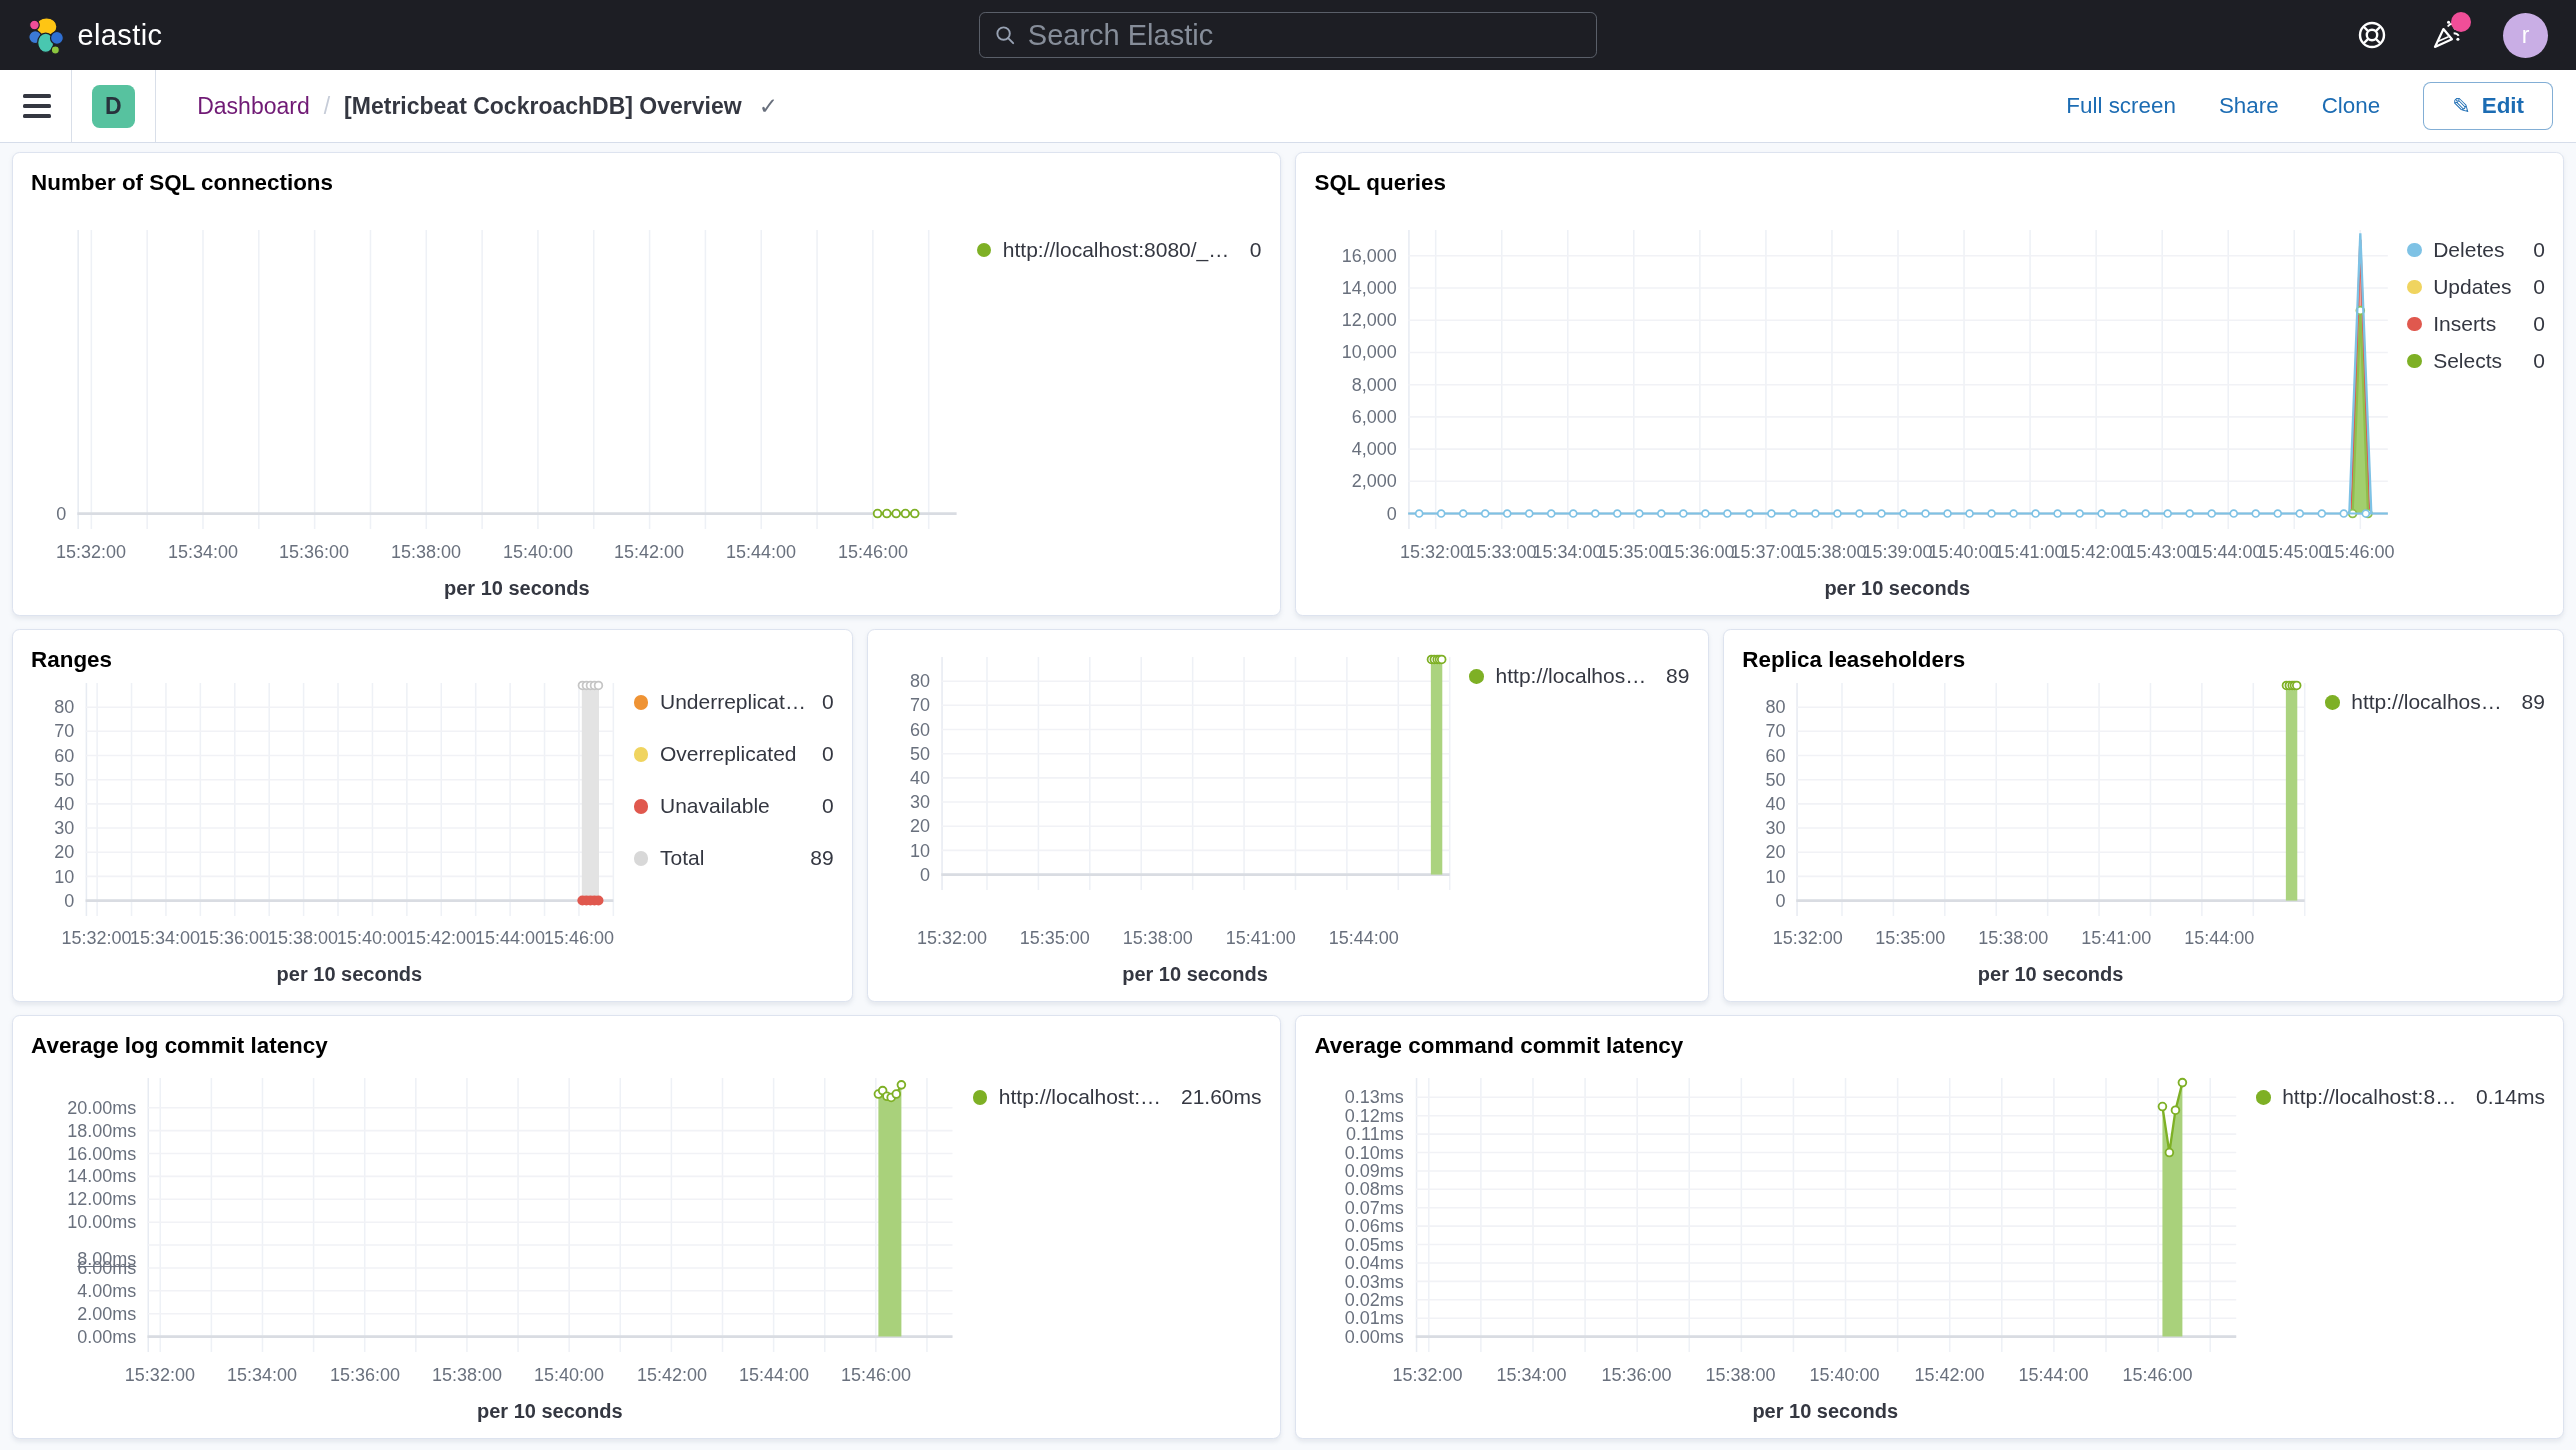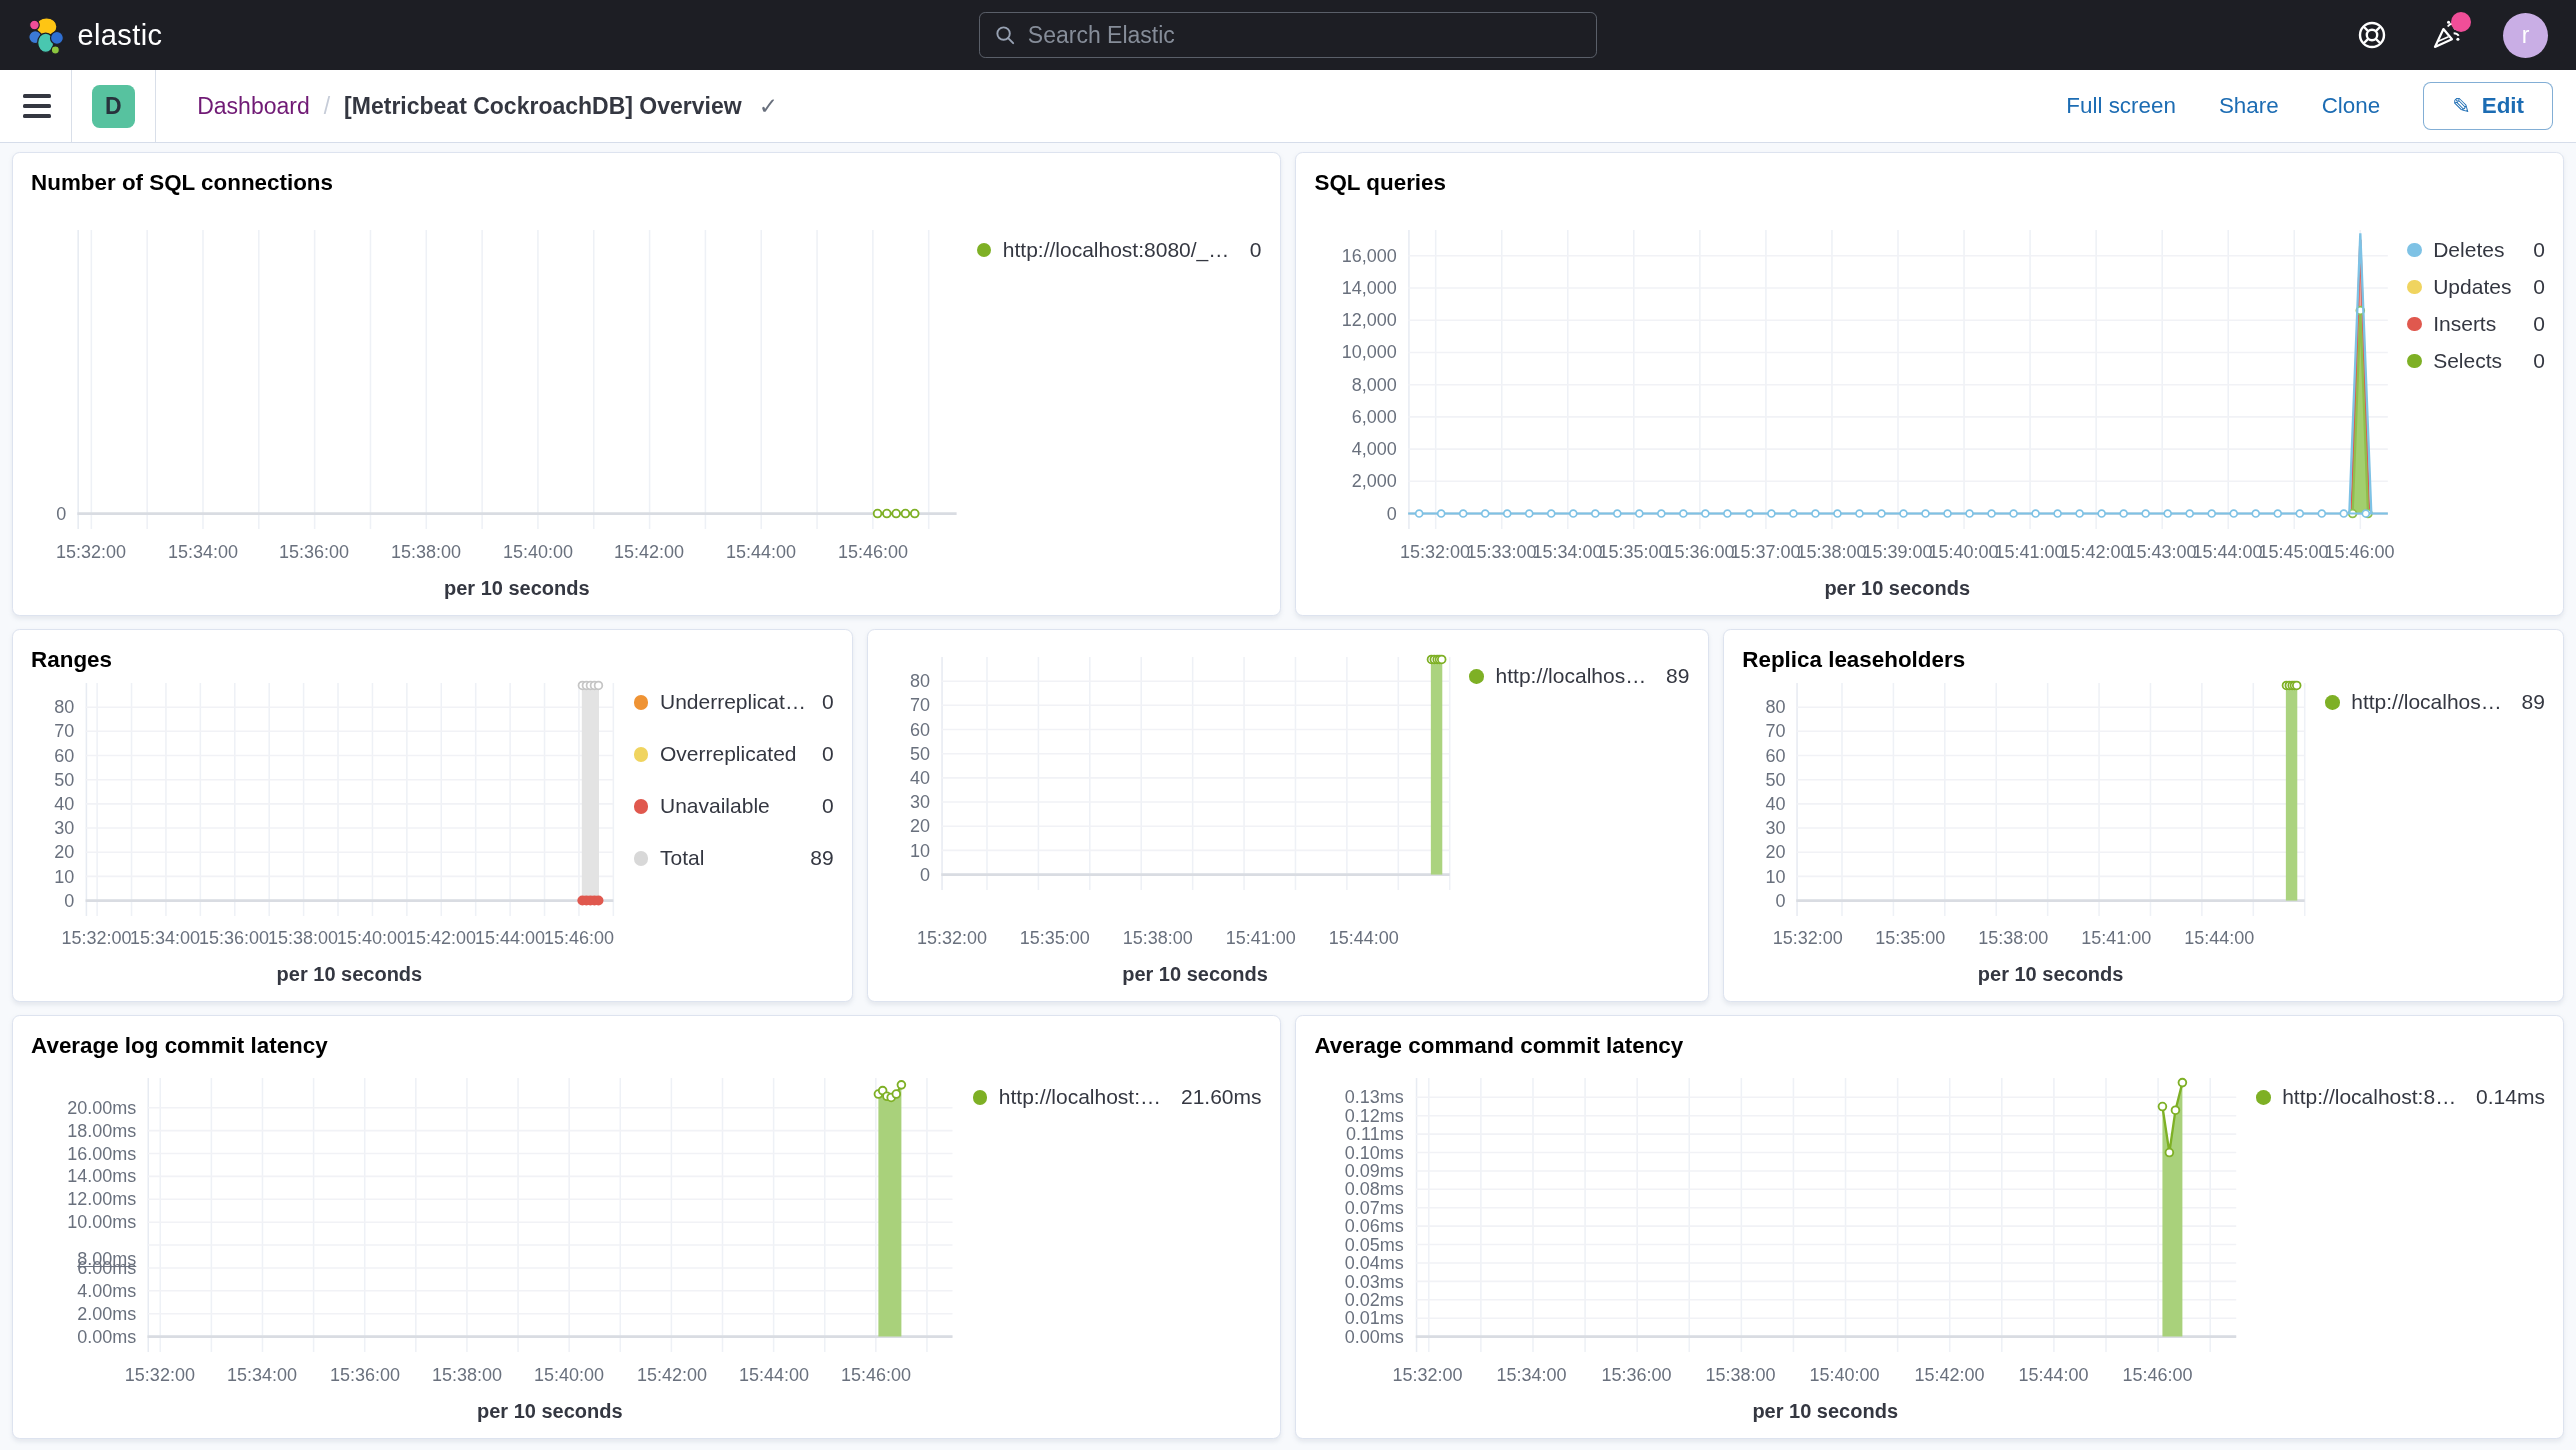--- a/index.html
+++ b/index.html
@@ -4,21 +4,21 @@
 <style>
   * { margin:0; padding:0; box-sizing:border-box; }
   html,body { width:2576px; height:1451px; overflow:hidden; }
   body { font-family:"Liberation Sans","DejaVu Sans",sans-serif; background:var(--page-bg,#f7f9fc); }
 
   
   .top-header { height:70px; background:var(--header-bg,#1d1e24); display:flex; align-items:center; padding:0 28px; position:relative; }
   .brand { display:flex; align-items:center; gap:12.4px; }
   .brand-name { color:#fff; font-size:29px; font-weight:500; letter-spacing:0.4px; }
   .search-box { position:absolute; left:50%; top:50%; transform:translate(-50%,-50%); width:618px; height:46px; border:1.5px solid #5a5f69; border-radius:6.2px; display:flex; align-items:center; padding:0 14px; gap:10.8px; background:#1d1e24; }
-  .search-box input { flex:1; background:transparent; border:none; outline:none; color:#d4dae5; font-size:23px; font-family:inherit; }
+  .search-box input { flex:1; background:transparent; border:none; outline:none; color:#d4dae5; font-size:29px; font-family:inherit; }
   .search-box input::placeholder { color:#868d99; }
   .header-right { margin-left:auto; display:flex; align-items:center; gap:40px; }
   .icon-btn { position:relative; width:34px; height:34px; display:flex; align-items:center; justify-content:center; cursor:pointer; }
   .notif-dot { position:absolute; top:-6.2px; right:-7.7px; width:20px; height:20px; border-radius:50%; background:var(--notif,#f04e98); }
   .avatar { width:45px; height:45px; border-radius:50%; background:var(--avatar,#c9aee5); color:#fff; font-size:23px; display:flex; align-items:center; justify-content:center; cursor:pointer; }
 
   
   .nav-bar { height:73px; background:#fff; border-bottom:0.8px solid #d6ddea; display:flex; align-items:center; padding:0 23px; }
   .burger { width:28px; display:flex; flex-direction:column; gap:6.2px; cursor:pointer; padding:3.1px 0; }
   .burger div { height:3.9px; background:#343741; border-radius:1.5px; }

